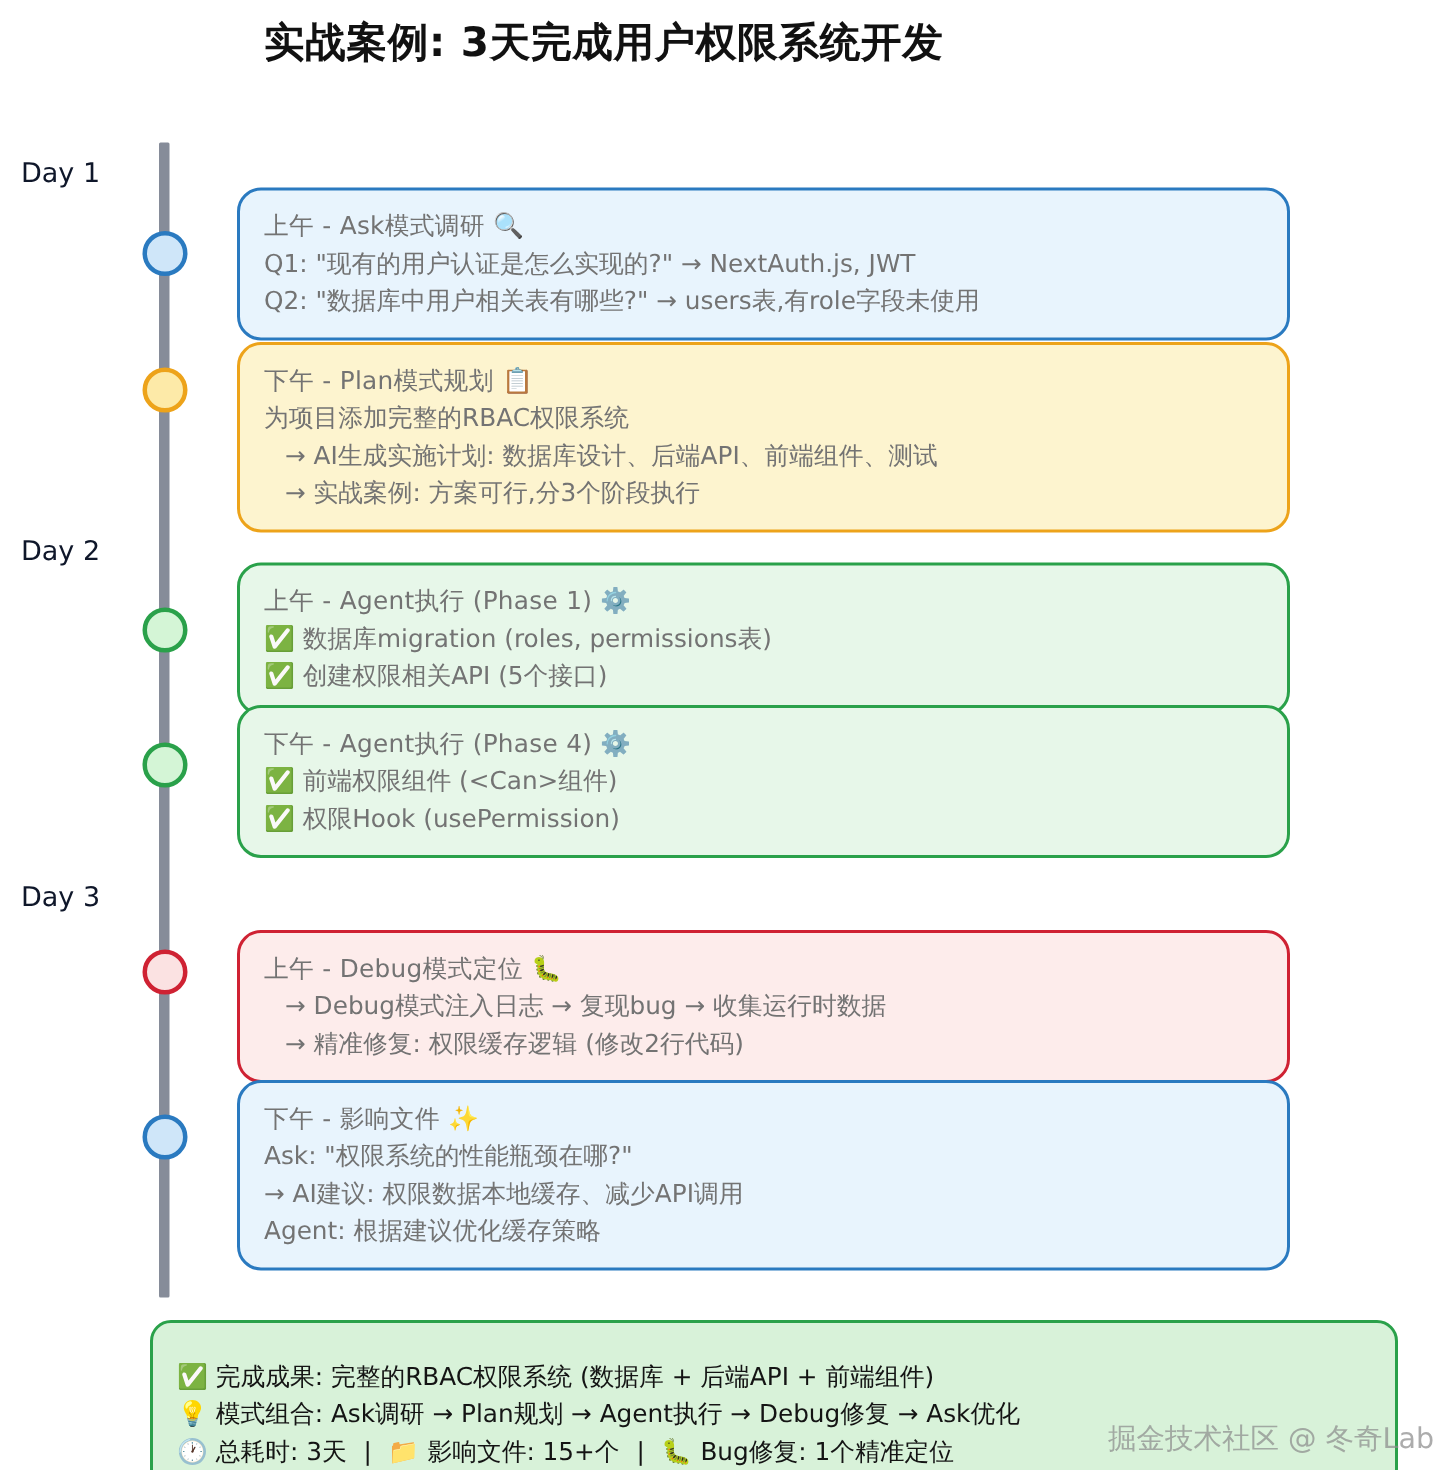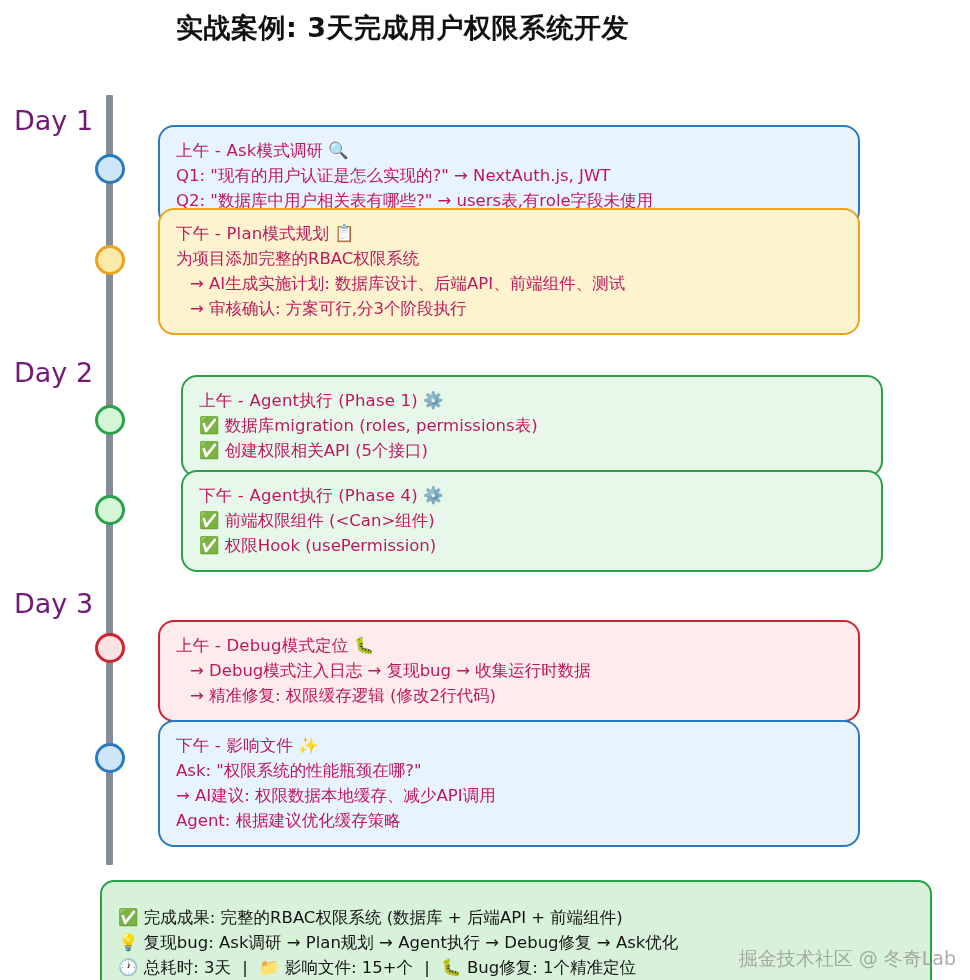--- a/index.html
+++ b/index.html
@@ -35,23 +35,23 @@
     top: 95px;
     width: 7px;
     height: 770px;
     background: #868c99;
     border-radius: 1px;
   }
 
   .day-label {
     position: absolute;
     left: 14px;
-    font-size: 27px;
+    font-size: 18px;
     font-weight: 500;
-    color: #701a75;
+    color: #0f172a;
     font-family: "DejaVu Sans", "Liberation Sans", sans-serif;
   }
 
   .marker {
     position: absolute;
     width: 30px;
     height: 30px;
     border-radius: 50%;
     box-sizing: border-box;
     border: 3px solid #2a7ac0;
@@ -68,28 +68,28 @@
     left: 158px;
     width: 702px;
     box-sizing: border-box;
     border: 2.5px solid #2a7ac0;
     border-radius: 16px;
     background: #e8f4fd;
     padding: 11px 16px 12px 16px;
   }
   .card.blue   { border-color: #2a7ac0; background: #e8f4fd; }
   .card.yellow { border-color: #eda31a; background: #fdf4cf; }
-  .card.green  { border-color: #2aa14a; background: #e7f7e9; margin-left: 23px; }
+  .card.green  { border-color: #2aa14a; background: #e7f7e9; }
   .card.red    { border-color: #cf2233; background: #fdeceb; }
 
   .card-line {
     font-size: 16.5px;
     line-height: 25px;
     white-space: nowrap;
-    color: #be185d;
+    color: #737373;
   }
   .card-line.indent { padding-left: 14px; }
   .card-line.head { letter-spacing: 0.2px; }
 
   
   #summary-box {
     position: absolute;
     left: 100px;
     top: 880px;
     width: 832px;
@@ -135,25 +135,25 @@
 <div class="marker green" style="left:95px; top:495px"></div>
 <div class="marker red" style="left:95px; top:633px"></div>
 <div class="marker blue" style="left:95px; top:743px"></div>
 
 <div class="card blue" style="top:125px">
   <div class="card-line head">上午 - Ask模式调研 🔍</div>
   <div class="card-line">Q1: "现有的用户认证是怎么实现的?" → NextAuth.js, JWT</div>
   <div class="card-line">Q2: "数据库中用户相关表有哪些?" → users表,有role字段未使用</div>
 </div>
 
-<div class="card yellow" style="top:208px">
+<div class="card yellow" style="top:228px">
   <div class="card-line head">下午 - Plan模式规划 📋</div>
   <div class="card-line">为项目添加完整的RBAC权限系统</div>
   <div class="card-line indent">→ AI生成实施计划: 数据库设计、后端API、前端组件、测试</div>
-  <div class="card-line indent">→ 审核确认: 方案可行,分3个阶段执行</div>
+  <div class="card-line indent">→ 实战案例: 方案可行,分3个阶段执行</div>
 </div>
 
 <div class="card green" style="top:375px">
   <div class="card-line head">上午 - Agent执行 (Phase 1) ⚙️</div>
   <div class="card-line">✅ 数据库migration (roles, permissions表)</div>
   <div class="card-line">✅ 创建权限相关API (5个接口)</div>
 </div>
 
 <div class="card green" style="top:470px">
   <div class="card-line head">下午 - Agent执行 (Phase 4) ⚙️</div>
@@ -169,21 +169,21 @@
 
 <div class="card blue" style="top:720px">
   <div class="card-line head">下午 - 影响文件 ✨</div>
   <div class="card-line">Ask: "权限系统的性能瓶颈在哪?"</div>
   <div class="card-line">→ AI建议: 权限数据本地缓存、减少API调用</div>
   <div class="card-line">Agent: 根据建议优化缓存策略</div>
 </div>
 
 <div id="summary-box">
   <div class="summary-line">✅ 完成成果: 完整的RBAC权限系统 (数据库 + 后端API + 前端组件)</div>
-  <div class="summary-line">💡 复现bug: Ask调研 → Plan规划 → Agent执行 → Debug修复 → Ask优化</div>
+  <div class="summary-line">💡 模式组合: Ask调研 → Plan规划 → Agent执行 → Debug修复 → Ask优化</div>
   <div class="summary-line">
     <span>🕐 总耗时: 3天</span>
     <span class="sep">|</span>
     <span>📁 影响文件: 15+个</span>
     <span class="sep">|</span>
     <span>🐛 Bug修复: 1个精准定位</span>
   </div>
 </div>
 
 <div id="watermark">掘金技术社区 @ 冬奇Lab</div>

